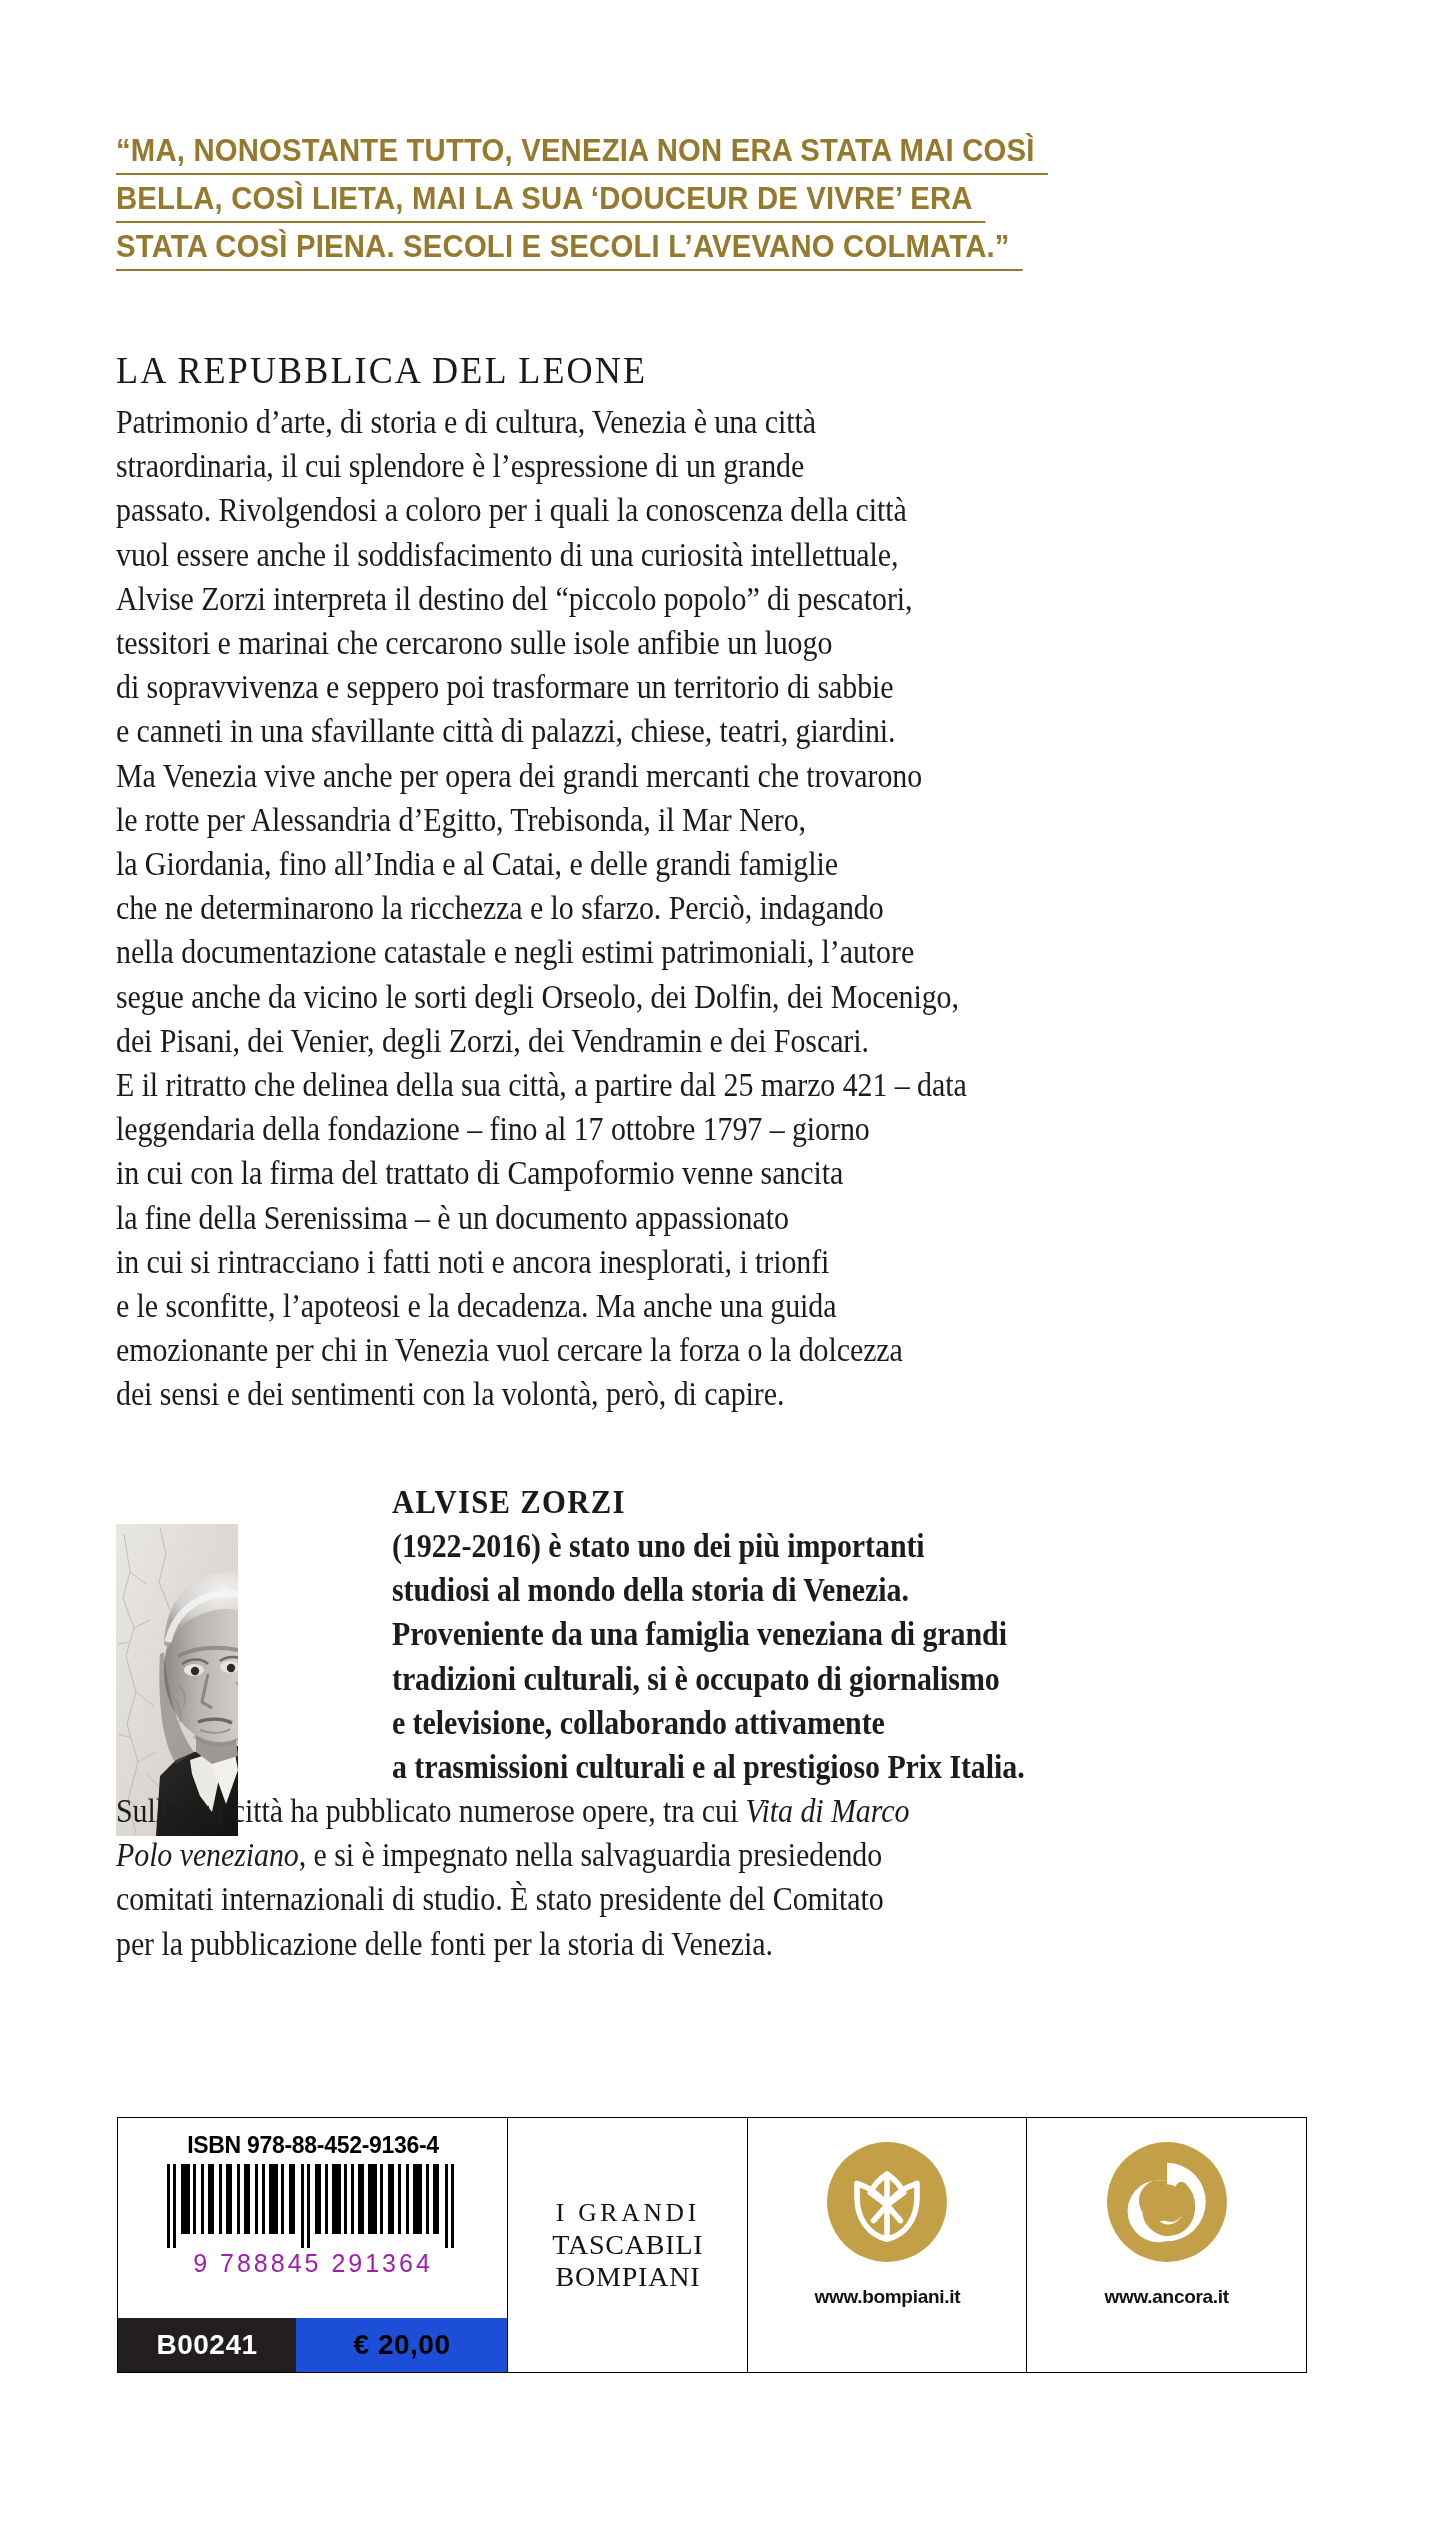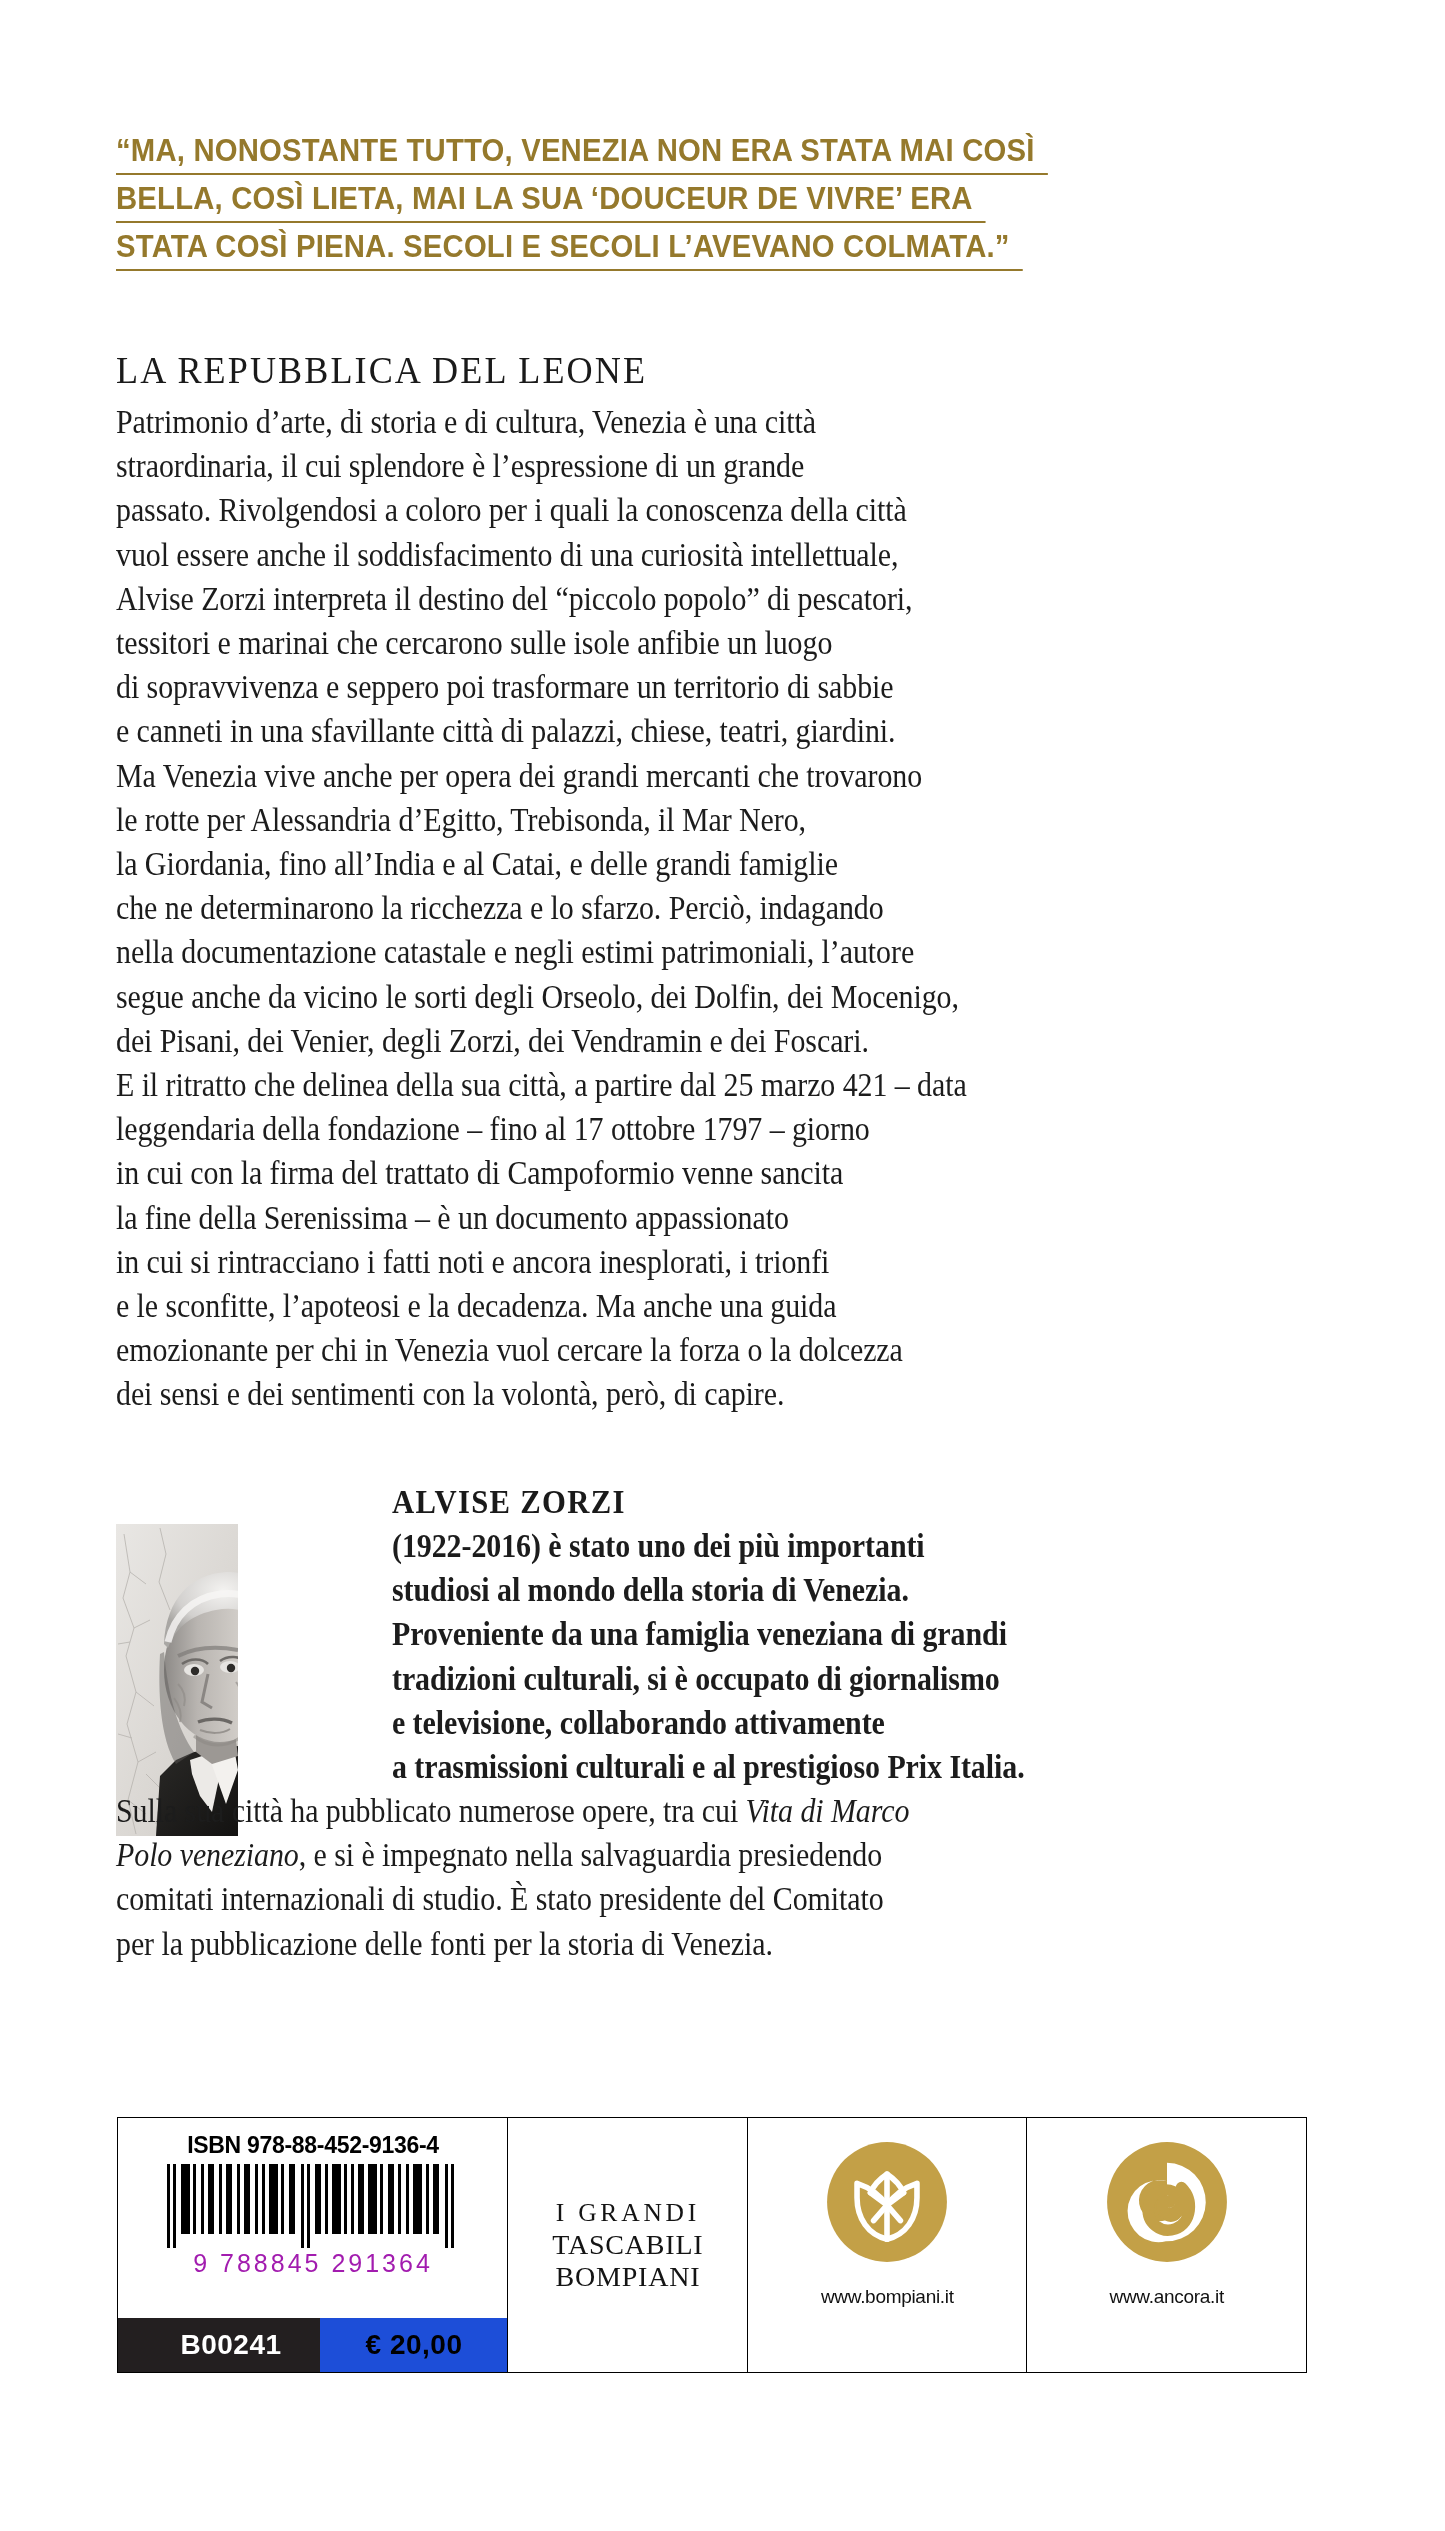--- a/index.html
+++ b/index.html
@@ -179,21 +179,20 @@
     width: 178px;
     background: #231f20;
     color: #ffffff;
     font-family: "Liberation Sans", sans-serif;
     font-weight: bold;
     font-size: 28px;
     letter-spacing: 0.5px;
     display: flex;
     align-items: center;
     justify-content: center;
-    padding-left: 24px;
   }
   #price-box {
     flex: 1;
     background: #1d4ed8;
     color: #000;
     font-family: "Liberation Sans", sans-serif;
     font-weight: bold;
     font-size: 28px;
     letter-spacing: 0.5px;
     display: flex;
@@ -225,21 +224,21 @@
     display: flex;
     flex-direction: column;
     align-items: center;
     justify-content: flex-start;
     padding-top: 22px;
   }
   .pub-logo { width: 124px; height: 124px; display: block; }
   .pub-url {
     margin-top: 22px;
     font-family: "Liberation Sans", sans-serif;
-    font-weight: normal;
+    font-weight: bold;
     font-size: 19px;
     letter-spacing: -0.3px;
     color: #111;
     white-space: nowrap;
   }
 </style>
 </head>
 <body>
 
 <div id="quote-block">

